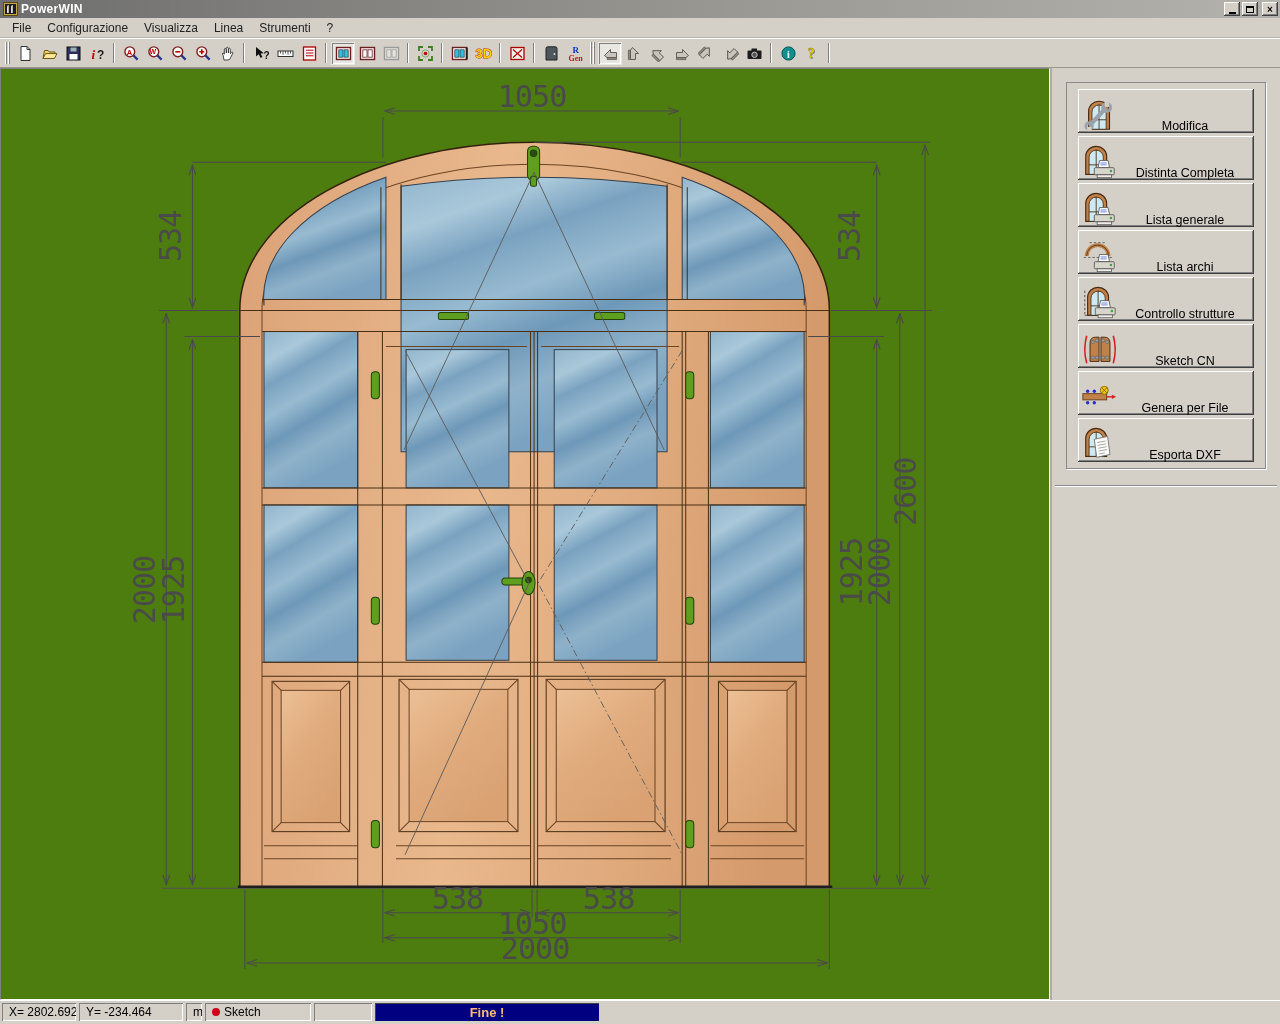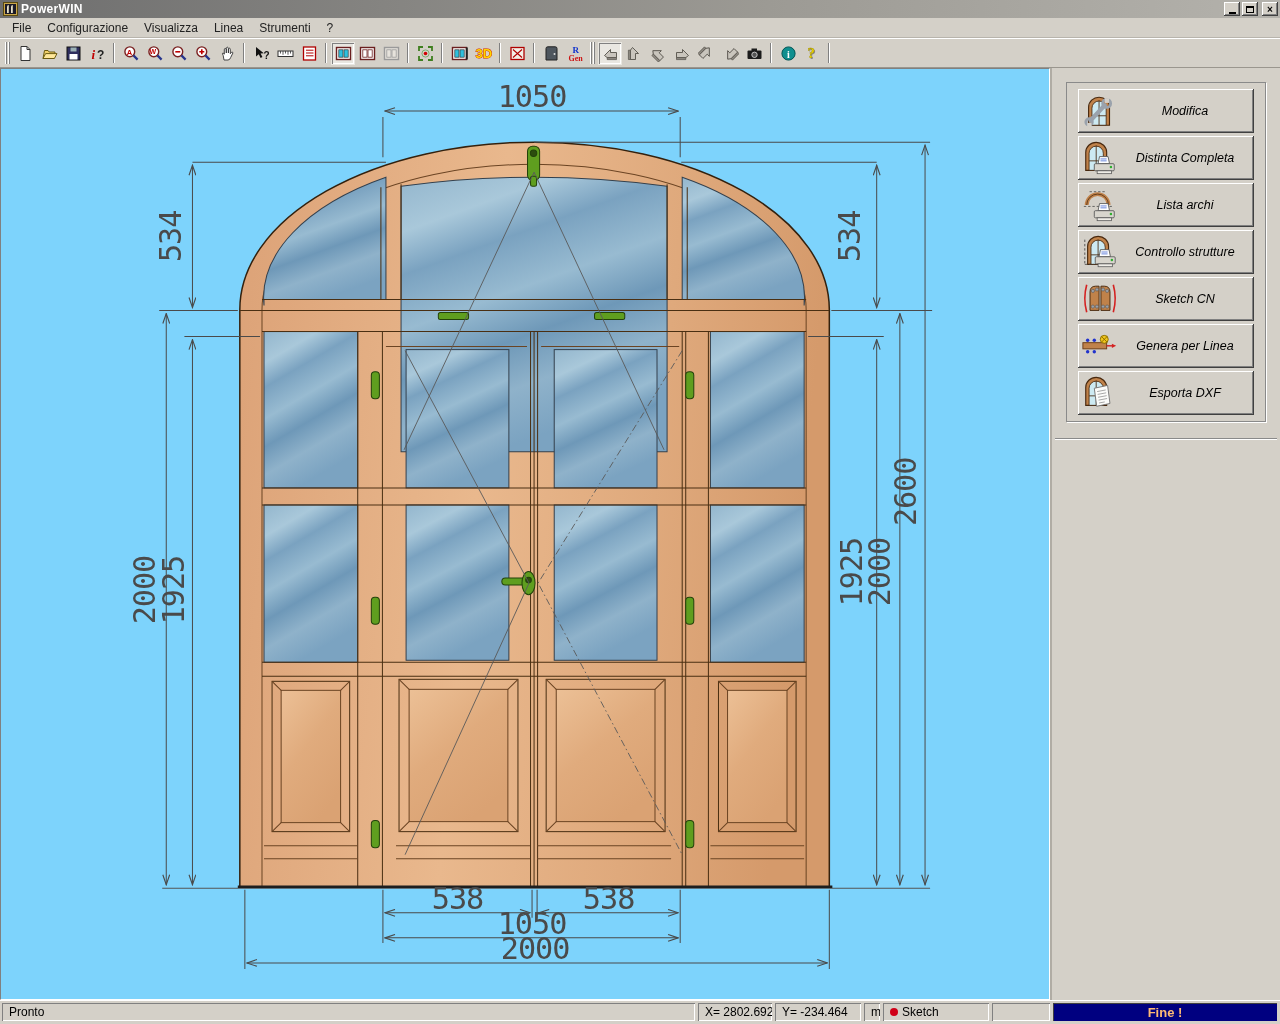--- a/index.html
+++ b/index.html
@@ -25,38 +25,38 @@
   .toolbar{height:30px;display:flex;align-items:center;padding-left:2px;flex:none;
            border-top:1px solid #fff;border-bottom:1px solid #9a968e;}
   .grab{width:7px;height:22px;margin:0 2px;flex:none;
         background:linear-gradient(90deg,transparent 0,transparent 1px,#fff 1px,#fff 2px,#808080 2px,#808080 3px,transparent 3px,transparent 4px,#fff 4px,#fff 5px,#808080 5px,#808080 6px,transparent 6px);}
   .sep{width:2px;height:20px;margin:0 4px;flex:none;border-left:1px solid #808080;border-right:1px solid #fff;}
   .tb{width:24px;height:23px;flex:none;display:flex;align-items:center;justify-content:center;background:transparent;border:1px solid transparent;}
   .tb svg{width:17px;height:17px;display:block;}
   .tb.pressed{background:#e9e7e1;box-shadow:inset 1px 1px 0 #808080,inset -1px -1px 0 #fff;}
   
   .workspace{flex:1;display:flex;min-height:0;}
-  .canvas{flex:1;background:#7dd3fc;position:relative;border:1px solid;border-color:#808080 #fff #fff #808080;overflow:hidden;padding-left:29px;}
+  .canvas{flex:1;background:#4d7c0f;position:relative;border:1px solid;border-color:#808080 #fff #fff #808080;overflow:hidden;padding-left:29px;}
   .canvas svg{position:absolute;left:0;top:0;width:100%;height:100%;}
   .rightpanel{width:230px;flex:none;background:#d4d0c8;border-left:2px solid #b0aca4;padding:14px 0 0 0;}
   .btnbox{margin:0 14px;border:1px solid #8a8a8a;box-shadow:1px 1px 0 #fff;padding:6px 0;
           display:flex;flex-direction:column;align-items:center;gap:3px;}
-  .pbtn{width:176px;height:44px;background:#d4d0c8;display:flex;align-items:center;
+  .pbtn{width:176px;height:44px;background:#d4d0c8;display:flex;align-items:flex-end;
         box-shadow:inset -1px -1px 0 #404040,inset 1px 1px 0 #fff,inset -2px -2px 0 #808080;
-        font-size:12.5px;color:#000;font-style:italic;}
+        font-size:12.5px;color:#000;}
   .pbtn .ic{width:44px;flex:none;display:flex;justify-content:center;}
   .pbtn .ic svg{width:38px;height:36px;}
   .pbtn .lbl{flex:1;text-align:center;padding-right:6px;}
   .etch{height:2px;border-top:1px solid #8a8a8a;border-bottom:1px solid #fff;margin:16px 3px 0 3px;}
   
   .statusbar{height:24px;flex:none;display:flex;align-items:stretch;gap:3px;padding:2px 3px 3px 2px;font-size:12px;border-top:1px solid #fff;}
   .cell{box-shadow:inset 1px 1px 0 #808080,inset -1px -1px 0 #fff;padding:2px 7px;display:flex;align-items:center;white-space:nowrap;overflow:hidden;}
   .c-ready{flex:1;}
   .c-x{width:74px;flex:none;}
-  .c-y{width:86px;flex:none;}
+  .c-y{width:104px;flex:none;}
   .c-mm{width:16px;flex:none;}
   .c-sk{width:106px;flex:none;gap:4px;}
   .c-sp{width:58px;flex:none;}
   .c-fine{width:224px;flex:none;background:#000080;color:#fdba74;font-weight:bold;font-size:13px;justify-content:center;box-shadow:inset 1px 1px 0 #404040;}
   .dot{width:8px;height:8px;border-radius:50%;background:#d00018;flex:none;}
   .dimtxt{font-family:"DejaVu Sans Mono",monospace;font-size:30px;fill:#4a4a4a;letter-spacing:-1px;}
   .hidden-defs{position:absolute;width:0;height:0;overflow:hidden;}
 </style>
 </head>
 <body>
@@ -469,20 +469,29 @@
         <div class="pbtn">
           <span class="ic">
               <svg viewBox="0 0 40 36">
                 <use href="#awin" x="4" y="0"></use>
                 <use href="#prnt" x="13" y="15"></use>
               </svg>
             </span>
           <span class="lbl">Distinta Completa</span>
         </div>
 
+        <div class="pbtn">
+          <span class="ic">
+              <svg viewBox="0 0 40 36">
+                <use href="#awin" x="4" y="0"></use>
+                <use href="#prnt" x="13" y="15"></use>
+              </svg>
+            </span>
+          <span class="lbl">Lista generale</span>
+        </div>
 
         <div class="pbtn">
           <span class="ic">
               <svg viewBox="0 0 40 36">
                 <path d="M6,18 A11.5,11.5 0 0 1 29,18" fill="none" stroke="#c0824a" stroke-width="4"></path>
                 <path d="M6,18 A11.5,11.5 0 0 1 29,18" fill="none" stroke="#47280e" stroke-width="0.8"></path>
                 <path d="M3,19.5 H33 M9,4 H26" stroke="#444" stroke-width="0.8" stroke-dasharray="2.5,2" fill="none"></path>
                 <use href="#prnt" x="13" y="15"></use>
               </svg>
             </span>
@@ -531,41 +540,40 @@
                   <circle cx="14" cy="12" r="1.8"></circle>
                   <circle cx="7" cy="24" r="1.8"></circle>
                   <circle cx="14" cy="24" r="1.8"></circle>
                 </g>
                 <circle cx="24.5" cy="11" r="4.2" fill="#f2c71d" stroke="#8a6d00"></circle>
                 <path d="M21.5,8 L27.5,14 M27.5,8 L21.5,14" stroke="#8a6d00" stroke-width="1" fill="none"></path>
                 <path d="M27,17.8 H33.5" stroke="#d42222" stroke-width="1.5" fill="none"></path>
                 <path d="M37,17.8 L32.5,15.6 V20 Z" fill="#d42222"></path>
               </svg>
             </span>
-          <span class="lbl">Genera per Linea</span>
+          <span class="lbl">Genera per File</span>
         </div>
 
         <div class="pbtn">
           <span class="ic">
               <svg viewBox="0 0 40 36">
                 <use href="#awin" x="4" y="0"></use>
                 <path d="M14,13 L28,10 L30.5,29 L16.5,32 Z" fill="#fcfcfa" stroke="#777"></path>
                 <path d="M17,16.5 L26,14.8 M17.5,19.5 L26.5,17.8 M18,22.5 L27,20.8 M18.5,25.5 L27.5,23.8 M19,28.5 L25,27.4" stroke="#999" stroke-width="0.9" fill="none"></path>
               </svg>
             </span>
           <span class="lbl">Esporta DXF</span>
         </div>
 
       </div>
       <div class="etch"></div>
     </div>
   </div>
 
   <div class="statusbar">
-    <span class="cell c-ready">Pronto</span>
     <span class="cell c-x">X= 2802.692</span>
     <span class="cell c-y">Y= -234.464</span>
     <span class="cell c-mm">mm</span>
     <span class="cell c-sk">
         <span class="dot"></span>
         <span>Sketch</span>
       </span>
     <span class="cell c-sp"></span>
     <span class="cell c-fine">Fine !</span>
   </div>

